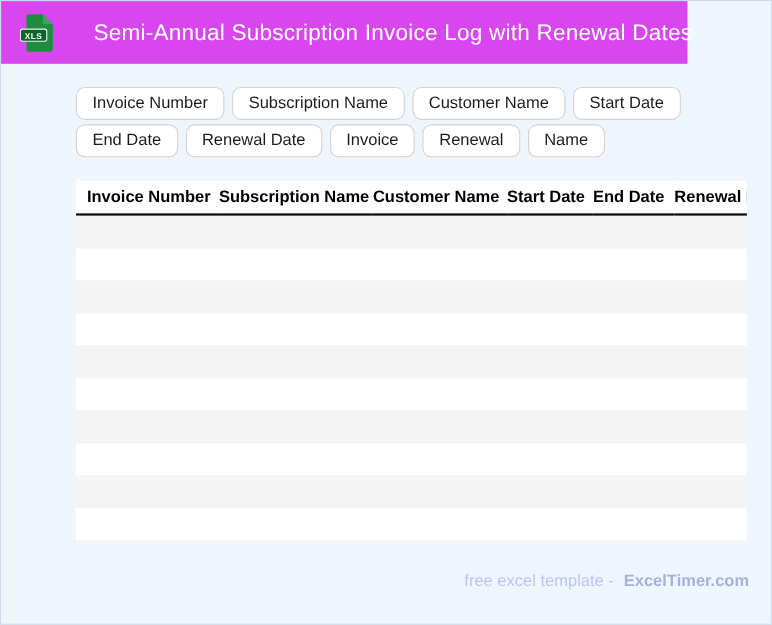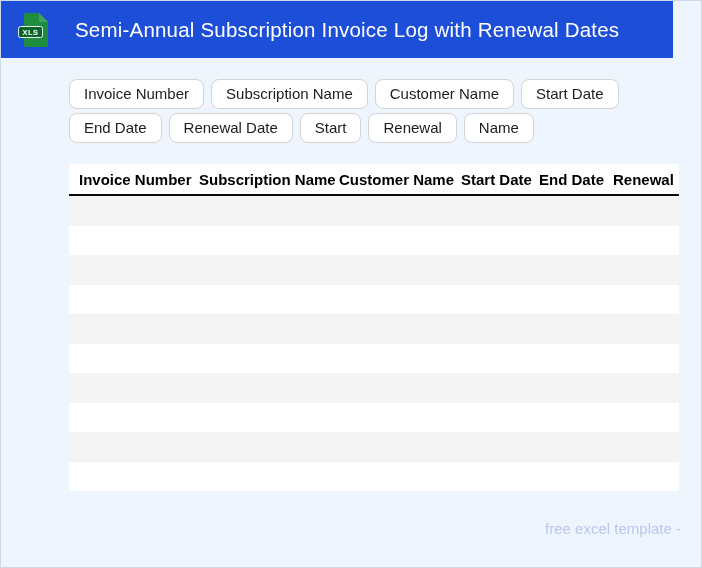--- a/index.html
+++ b/index.html
@@ -9,28 +9,28 @@
     box-sizing: border-box;
     background: #eff5fd;
     border: 1px solid #ccd9ea;
     overflow: hidden;
     font-family: "Liberation Sans", sans-serif;
   }
 
   
   .banner {
     position: absolute; left: 0; top: 0;
-    width: 672px; height: 57px;
-    background: #1d4ed8;
+    width: 624px; height: 57px;
+    background: #d946ef;
     display: flex; align-items: center;
     padding-left: 17px; box-sizing: border-box; text-align: right;
   }
   .file-icon { width: 32px; height: 38px; flex: 0 0 auto; }
   .banner-title {
-    margin-left: 25px;
+    margin-left: 35px;
     color: #ffffff;
     font-size: 20.5px;
     font-weight: 500;
     letter-spacing: 0.2px;
     white-space: nowrap;
   }
 
   
   .chips {
     position: absolute; left: 68px; top: 78px;
@@ -101,21 +101,21 @@
   <div class="banner-title">Semi-Annual Subscription Invoice Log with Renewal Dates</div>
 </div>
 
 <div class="chips">
     <span class="chip">Invoice Number</span>
     <span class="chip">Subscription Name</span>
     <span class="chip">Customer Name</span>
     <span class="chip">Start Date</span>
     <span class="chip">End Date</span>
     <span class="chip">Renewal Date</span>
-    <span class="chip">Start</span>
+    <span class="chip">Invoice</span>
     <span class="chip">Renewal</span>
     <span class="chip">Name</span>
   </div>
 
 <div class="table-wrap">
   <table>
     <colgroup>
         <col style="width: 130px;">
         <col style="width: 140px;">
         <col style="width: 122px;">
@@ -163,13 +163,14 @@
         </tr>
         <tr>
           <td colspan="9"></td>
         </tr>
       </tbody>
   </table>
 </div>
 
 <div class="footer">
   <span class="footer-prefix">free excel template -</span>
+  <span class="footer-brand">ExcelTimer.com</span>
 </div>
 
 </body></html>

